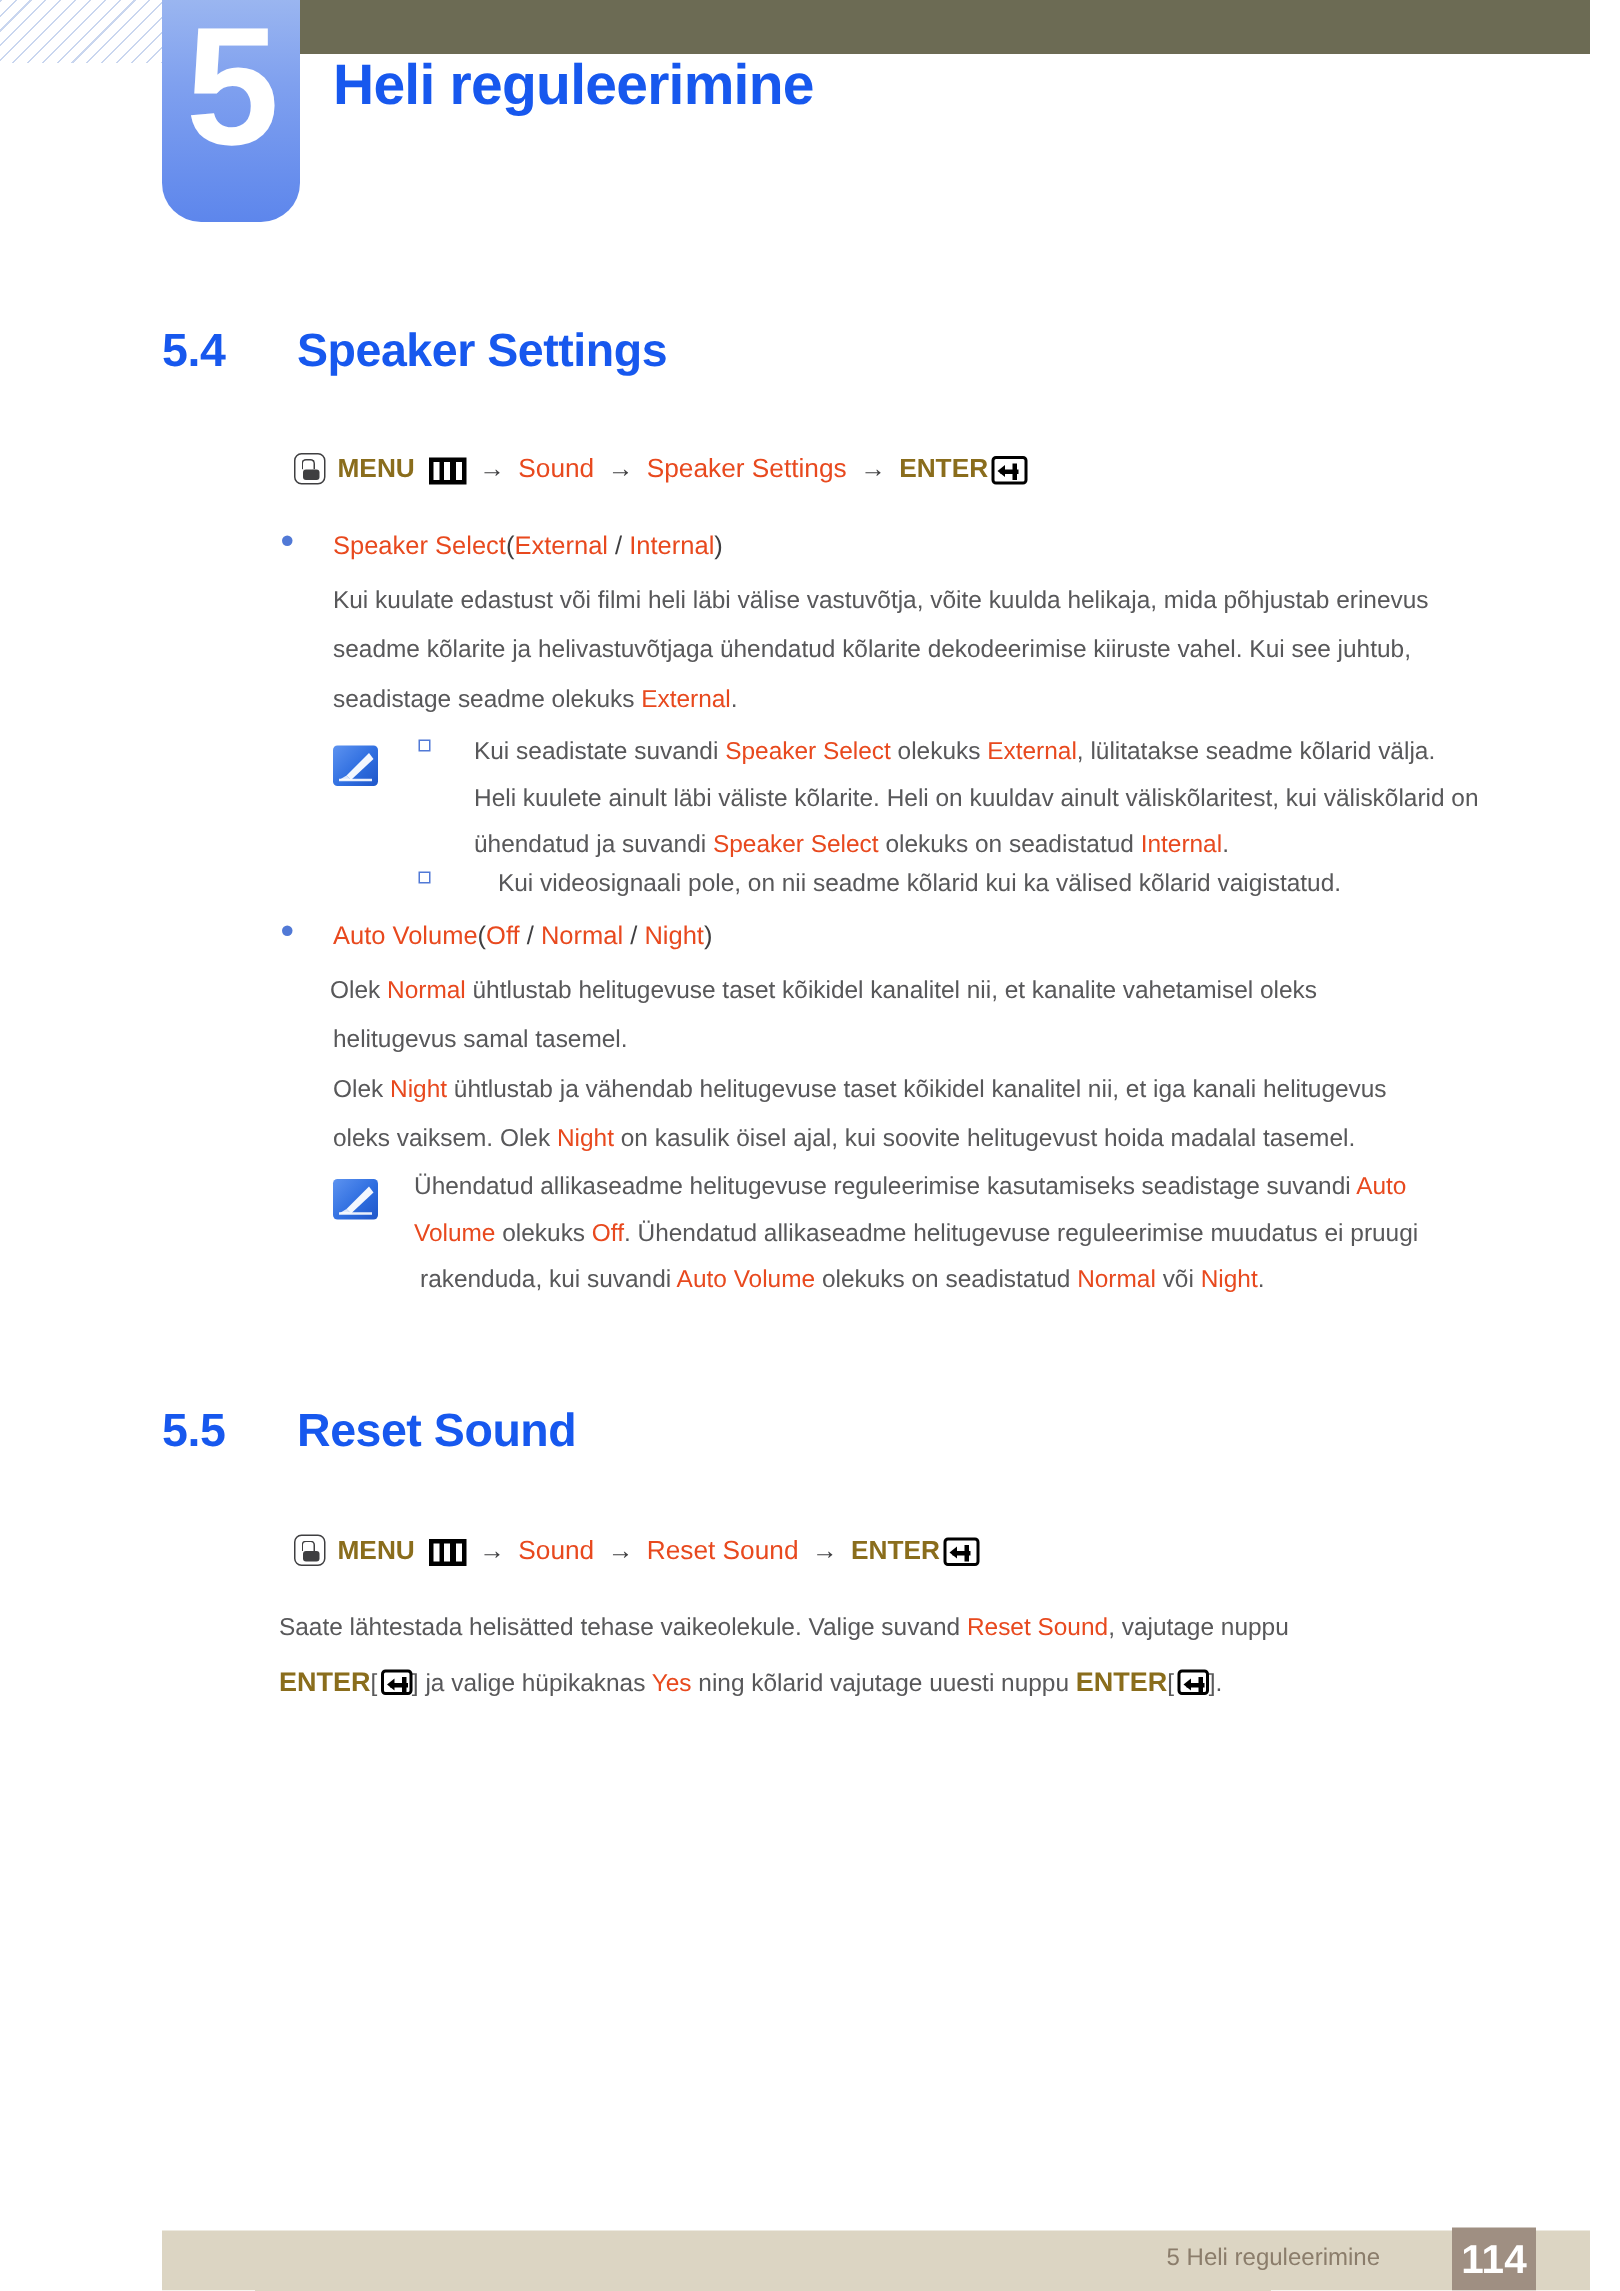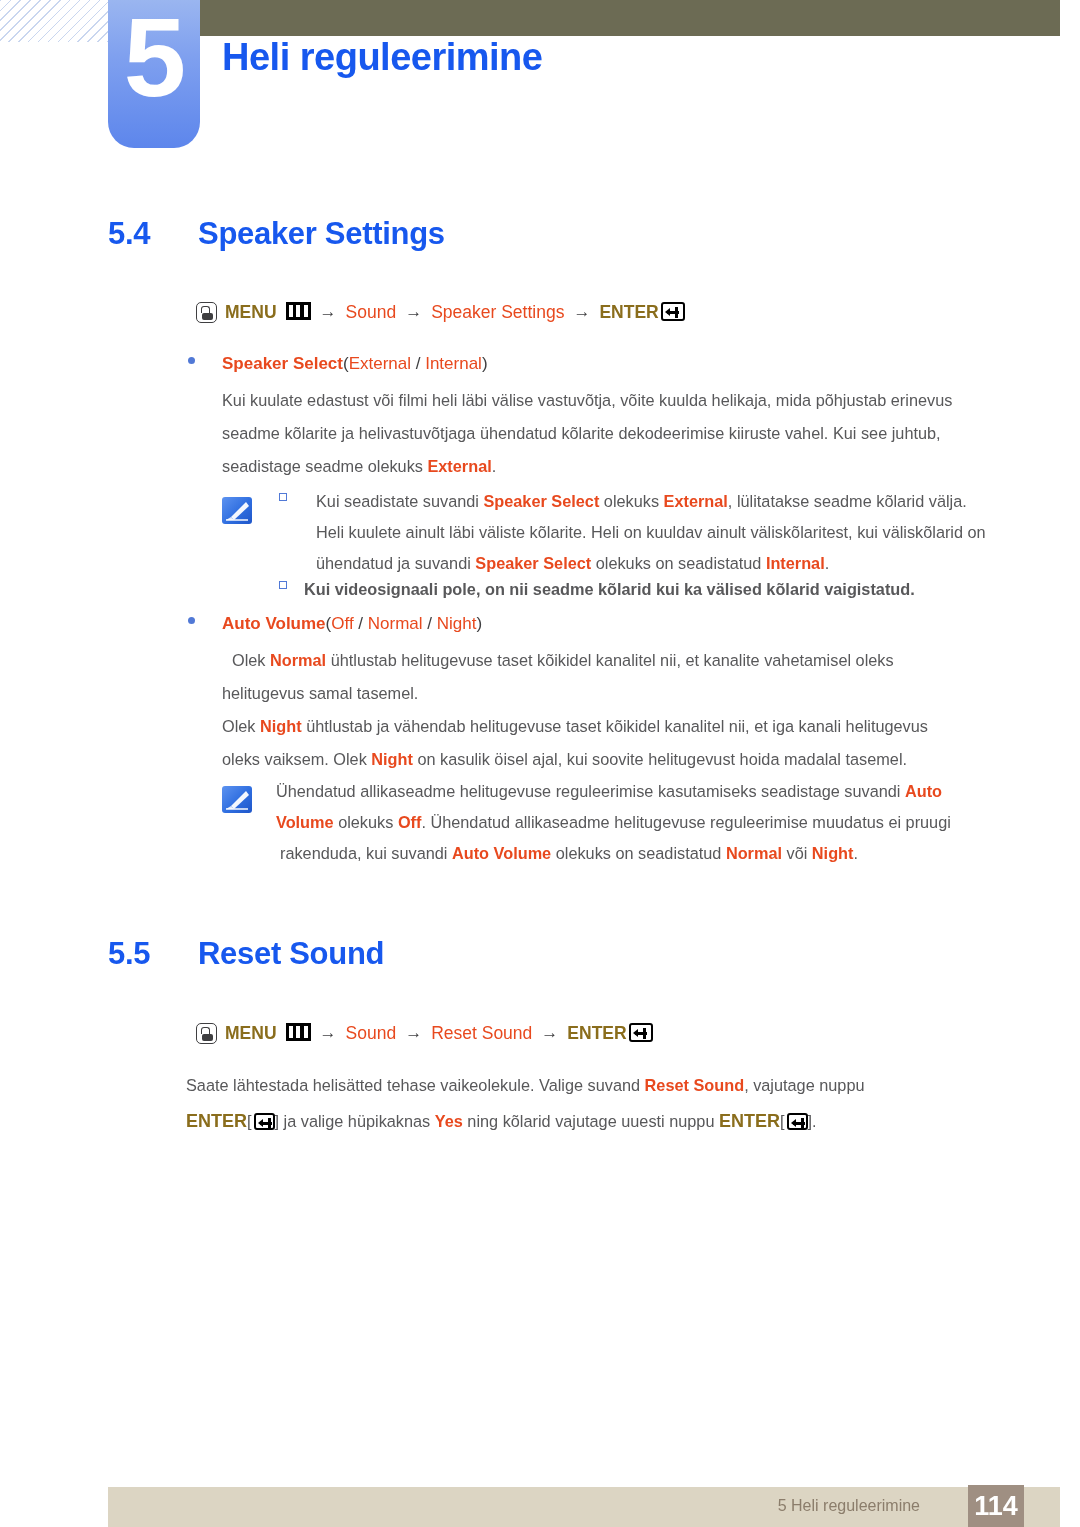--- a/index.html
+++ b/index.html
@@ -77,31 +77,31 @@
 
   
   .body-txt {
     position: absolute;
     font-size: 16.3px;
     color: #58585a;
     line-height: 34px;
     white-space: nowrap;
   }
   .or { color: #e8491e; }
-  .or-b { color: #e8491e; font-weight: bold; }
+  .or-b { color: #e8491e; font-weight: normal; }
   .gold { color: #8a6d1c; font-weight: bold; }
   .dark { color: #3f3f41; }
 
   
   .menupath {
     position: absolute;
     font-size: 17.5px;
     white-space: nowrap;
     display: flex;
-    align-items: flex-start;
+    align-items: flex-end;
     gap: 0px;
   }
   .menupath .arrow { color: #3f3f41; padding: 0 9px; font-size: 17px; }
 
   .icon-hand {
     display: inline-block;
     width: 21px; height: 21px;
     border: 1.6px solid #3f3f41;
     border-radius: 5px;
     position: relative;
@@ -293,28 +293,28 @@
 </div>
 <div class="sq" style="left:279px; top:493px;"></div>
 <div class="body-txt" style="left:316px; top:484px;">
   <span>Kui seadistate suvandi </span><span class="or-b">Speaker Select</span><span> olekuks </span><span class="or-b">External</span><span>, lülitatakse seadme kõlarid välja.</span>
 </div>
 <div class="body-txt" style="left:316px; top:515px;">Heli kuulete ainult läbi väliste kõlarite. Heli on kuuldav ainult väliskõlaritest, kui väliskõlarid on</div>
 <div class="body-txt" style="left:316px; top:546px;">
   <span>ühendatud ja suvandi </span><span class="or-b">Speaker Select</span><span> olekuks on seadistatud </span><span class="or-b">Internal</span><span>.</span>
 </div>
 <div class="sq" style="left:279px; top:581px;"></div>
-<div class="body-txt" style="left:304px; top:572px;font-weight:bold;">Kui videosignaali pole, on nii seadme kõlarid kui ka välised kõlarid vaigistatud.</div>
+<div class="body-txt" style="left:332px; top:572px;">Kui videosignaali pole, on nii seadme kõlarid kui ka välised kõlarid vaigistatud.</div>
 
 <div class="dot" style="left:188px; top:617px;"></div>
 <div class="body-txt" style="left:222px; top:607px; font-size:17px;">
   <span class="or-b">Auto Volume</span><span class="dark">(</span><span class="or">Off</span><span class="dark"> / </span><span class="or">Normal</span><span class="dark"> / </span><span class="or">Night</span><span class="dark">)</span>
 </div>
 
-<div class="body-txt" style="left:232px; top:643px;">
+<div class="body-txt" style="left:220px; top:643px;">
   <span>Olek </span><span class="or-b">Normal</span><span> ühtlustab helitugevuse taset kõikidel kanalitel nii, et kanalite vahetamisel oleks</span>
 </div>
 <div class="body-txt" style="left:222px; top:676px;">helitugevus samal tasemel.</div>
 
 <div class="body-txt" style="left:222px; top:709px;">
   <span>Olek </span><span class="or-b">Night</span><span> ühtlustab ja vähendab helitugevuse taset kõikidel kanalitel nii, et iga kanali helitugevus</span>
 </div>
 <div class="body-txt" style="left:222px; top:742px;">
   <span>oleks vaiksem. Olek </span><span class="or-b">Night</span><span> on kasulik öisel ajal, kui soovite helitugevust hoida madalal tasemel.</span>
 </div>

